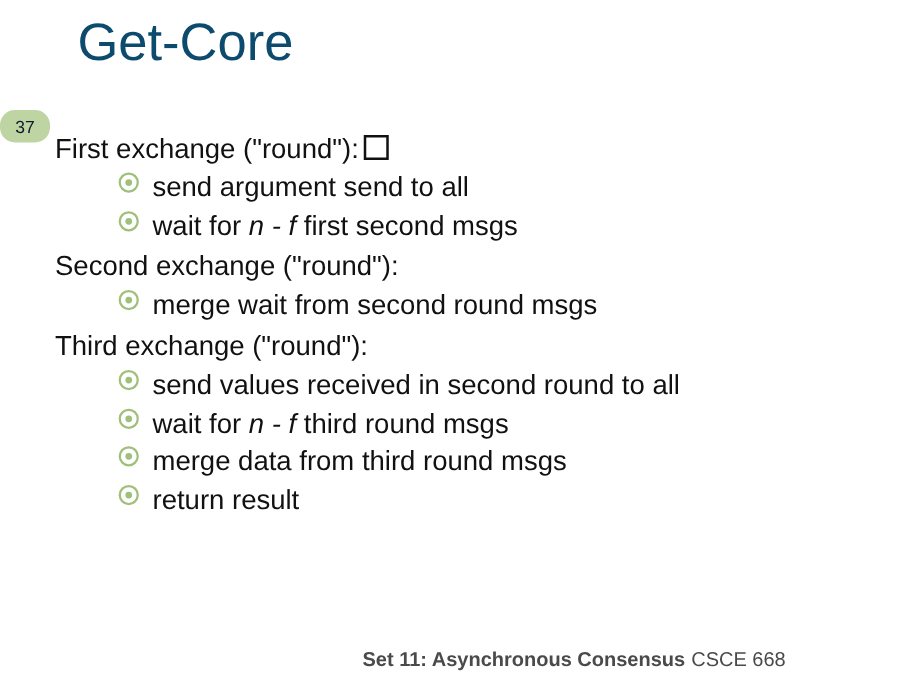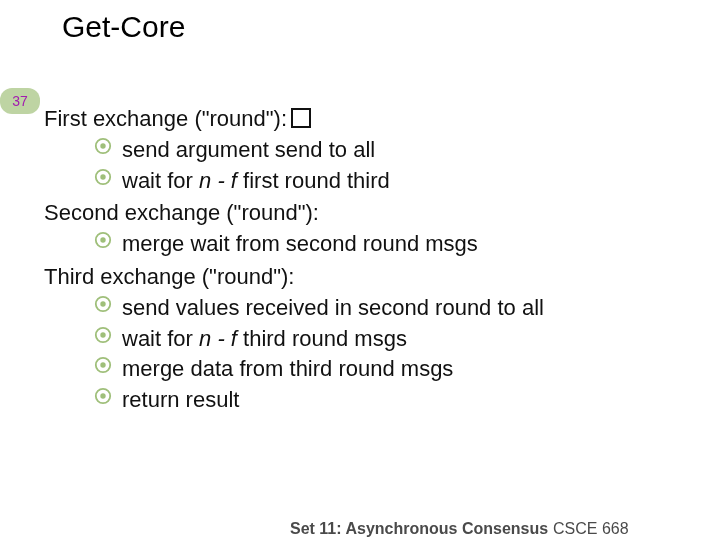--- a/index.html
+++ b/index.html
@@ -1,19 +1,19 @@
 <!DOCTYPE html>
 <html><head>
 <meta charset="utf-8">
 <style>
   * { margin: 0; padding: 0; box-sizing: border-box; }
   html, body { width: 720px; height: 540px; font-family: Arial, Helvetica, sans-serif; background: #fff; overflow: hidden; }
   .slide { width: 720px; height: 540px; position: relative; background: #fff; }
-  .title { position: absolute; left: 62px; top: 10px; font-size: 30px; color: #000000; font-weight: 400; }
-  .page-badge { position: absolute; left: 0; top: 88px; width: 40px; height: 26px; background: #bed4a3; color: #a21caf; font-size: 14px; display: flex; align-items: center; justify-content: center; border-radius: 12px; }
+  .title { position: absolute; left: 62px; top: 10px; font-size: 42px; color: #0c4a6e; font-weight: 400; }
+  .page-badge { position: absolute; left: 0; top: 88px; width: 40px; height: 26px; background: #bed4a3; color: #0f172a; font-size: 14px; display: flex; align-items: center; justify-content: center; border-radius: 12px; }
   .content { position: absolute; left: 44px; top: 104px; width: 650px; font-size: 22px; color: #111; line-height: 1.4; }
   .section { margin-bottom: 2px; }
   .heading { }
   .bullets { padding-left: 50px; }
   .bullet { position: relative; padding-left: 28px; }
   .bullet .mark { position: absolute; left: 0; top: 2px; width: 18px; height: 18px; }
   .bullet .mark svg { width: 18px; height: 18px; display: block; }
   .em { font-style: italic; }
   .suffix-box { display:inline-block; width: 0.9em; height: 0.9em; border: 2px solid #111; margin-left: 4px; vertical-align: -2px; }
   .footer { position: absolute; bottom: 20px; left: 0; width: 720px; font-size: 16px; color: #4a4a4a; }
@@ -35,21 +35,21 @@
               <svg viewBox="0 0 20 20">
                 <circle cx="10" cy="10" r="8" fill="none" stroke="#9fbf7a" stroke-width="2"></circle>
                 <circle cx="10" cy="10" r="3" fill="#9fbf7a"></circle>
               </svg>
             </span><span>send argument send to all</span></div>
           <div class="bullet"><span class="mark">
               <svg viewBox="0 0 20 20">
                 <circle cx="10" cy="10" r="8" fill="none" stroke="#9fbf7a" stroke-width="2"></circle>
                 <circle cx="10" cy="10" r="3" fill="#9fbf7a"></circle>
               </svg>
-            </span><span>wait for </span><span class="em">n - f</span><span> first round third</span></div>
+            </span><span>wait for </span><span class="em">n - f</span><span> first second msgs</span></div>
         </div>
       </div>
       <div class="section">
         <div class="heading"><span>Second exchange ("round"):</span></div>
         <div class="bullets">
           <div class="bullet"><span class="mark">
               <svg viewBox="0 0 20 20">
                 <circle cx="10" cy="10" r="8" fill="none" stroke="#9fbf7a" stroke-width="2"></circle>
                 <circle cx="10" cy="10" r="3" fill="#9fbf7a"></circle>
               </svg>

